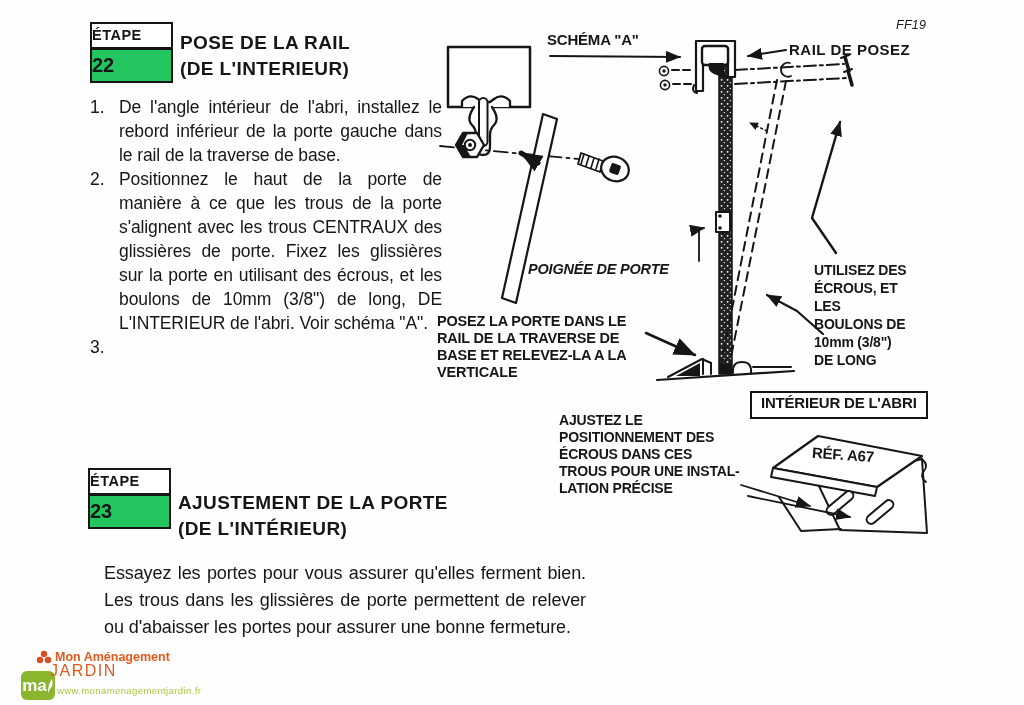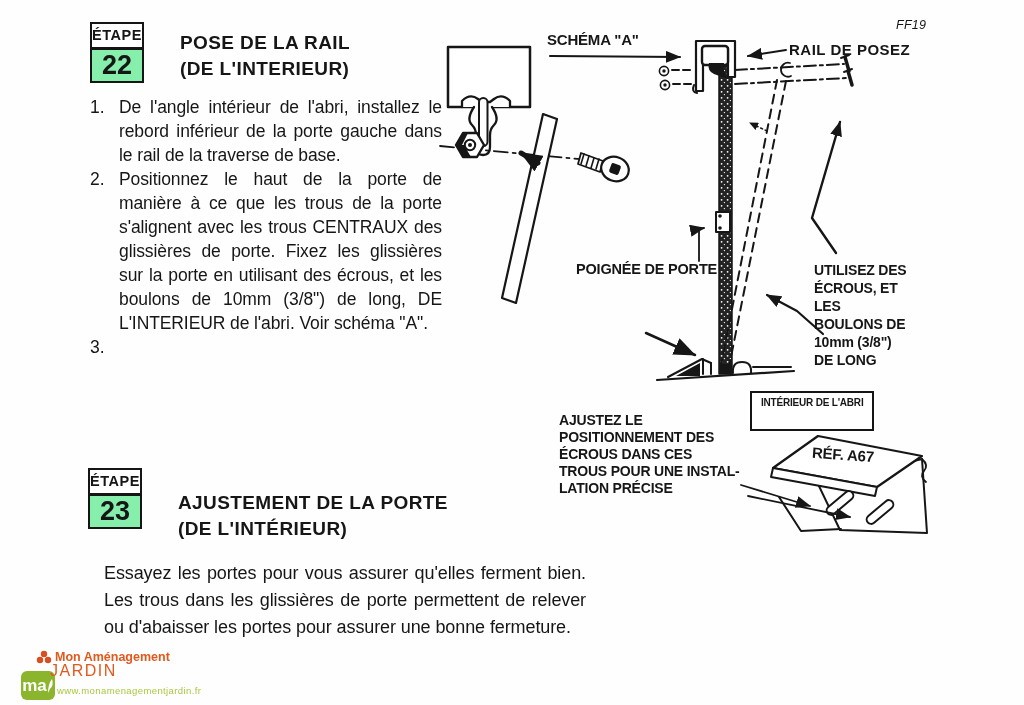--- a/index.html
+++ b/index.html
@@ -1,34 +1,34 @@
 <!DOCTYPE html>
 <html style="--lg-orange: #e2591d; --lg-green: #8bb52d; --lg-lgreen: #a9c83f;"><head>
 <meta charset="utf-8">
 <style>
   html,body{margin:0;padding:0;background:#888;}
   .page{position:relative;width:1024px;height:705px;background:#fefefe;overflow:hidden;
         font-family:"Liberation Sans",sans-serif;color:#161616;}
   .art{position:absolute;left:0;top:0;z-index:1;}
   .abs{position:absolute;z-index:2;}
   .ml{white-space:pre-line;}
-  .badge{width:54px;text-align:center;}
+  .badge{width:83px;text-align:left;}
   .badge .lab{border:2.5px solid #151515;background:#fff;height:23px;line-height:23px;
               font-size:14.5px;font-weight:700;letter-spacing:.5px;}
-  .badge .num{border:2.5px solid #151515;border-top-width:2px;margin-top:-1px;background:#86efac;
-              height:31px;line-height:31px;font-size:27px;font-weight:700;}
+  .badge .num{border:2.5px solid #151515;border-top-width:2px;margin-top:-1px;background:#22c55e;
+              height:31px;line-height:31px;font-size:20px;font-weight:700;}
   .h-title{font-size:19px;line-height:26px;font-weight:700;letter-spacing:.4px;}
   .instr{width:352px;font-size:17.5px;line-height:24px;letter-spacing:-0.1px;}
   .item{position:relative;padding-left:29px;text-align:justify;}
   .item .n{position:absolute;left:0;top:0;}
   .para{width:482px;font-size:18px;line-height:27px;text-align:justify;letter-spacing:-0.1px;}
   .dlbl{font-weight:700;font-size:14.5px;line-height:17px;letter-spacing:-0.2px;}
   .s15{font-size:15px;line-height:18px;}
   .ralign{font-size:14px;line-height:18px;}
-  .intbox{border:2.5px solid #151515;padding:1px 9px 18px;background:#fff;font-size:10px;}
+  .intbox{border:2.5px solid #151515;padding:1px 9px 6px;background:#fff;font-size:15px;}
   .ff19{font-size:12.5px;font-weight:400;letter-spacing:.3px;font-style:italic;}
   
   .lg-tag{font-size:12.5px;font-weight:700;color:var(--lg-orange);}
   .lg-name{font-size:16px;font-weight:400;letter-spacing:1.5px;color:var(--lg-orange);}
   .lg-box{width:34px;height:29px;background:var(--lg-green);border-radius:6px;
           color:#fff;font-weight:700;font-size:17px;text-align:center;line-height:29px;}
   .lg-url{font-size:9.5px;letter-spacing:.4px;color:var(--lg-lgreen);}
 </style>
 </head>
 <body>
@@ -155,21 +155,25 @@
   <div class="abs badge" style="left:88px;top:468px;">
     <div class="lab">ÉTAPE</div>
     <div class="num">23</div>
   </div>
   <div class="abs para" style="left:104px;top:560px;">Essayez les portes pour vous assurer qu'elles ferment bien.  Les trous dans les glissières de porte permettent de relever ou d'abaisser les portes pour assurer une bonne fermeture.</div>
   <div class="abs h-title ml" style="left:178px;top:490px;">AJUSTEMENT DE LA PORTE
 (DE L'INTÉRIEUR)</div>
 
   <div class="abs dlbl s15" style="left:547px;top:31px;">SCHÉMA "A"</div>
   <div class="abs dlbl s15" style="left:789px;top:41px;letter-spacing:.5px;">RAIL DE POSEZ</div>
-  <div class="abs dlbl" style="left:576px;top:261px;">POIGNÉE DE PORTE</div>
+  <div class="abs dlbl" style="left:528px;top:261px;font-style:italic;">POIGNÉE DE PORTE</div>
+  <div class="abs dlbl ml" style="left:437px;top:313px;">POSEZ LA PORTE DANS LE
+RAIL DE LA TRAVERSE DE
+BASE ET RELEVEZ-LA A LA
+VERTICALE</div>
   <div class="abs dlbl ml ralign" style="left:814px;top:261px;width:112px;">UTILISEZ DES
 ÉCROUS, ET LES
 BOULONS DE
 10mm (3/8")
 DE LONG</div>
   <div class="abs dlbl intbox" style="left:750px;top:391px;">INTÉRIEUR DE L'ABRI</div>
   <div class="abs dlbl ml" style="left:559px;top:412px;font-size:14px;">AJUSTEZ LE
 POSITIONNEMENT DES
 ÉCROUS DANS CES
 TROUS POUR UNE INSTAL-

